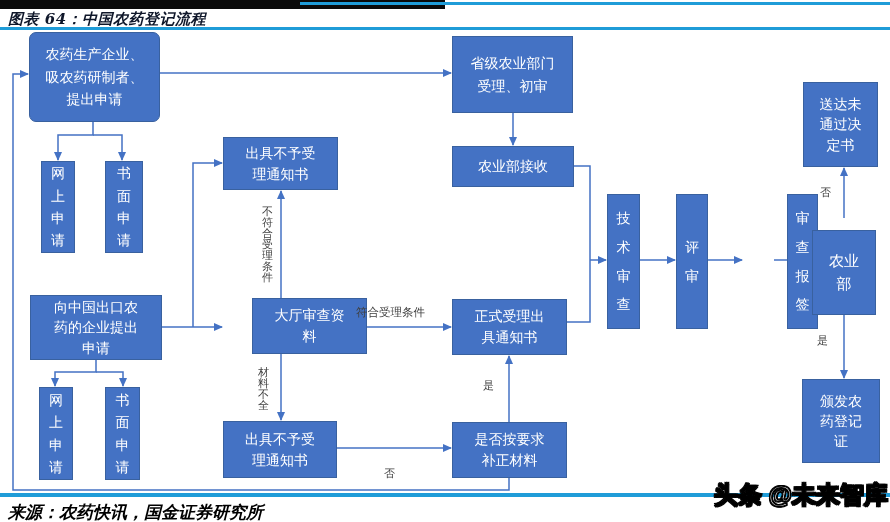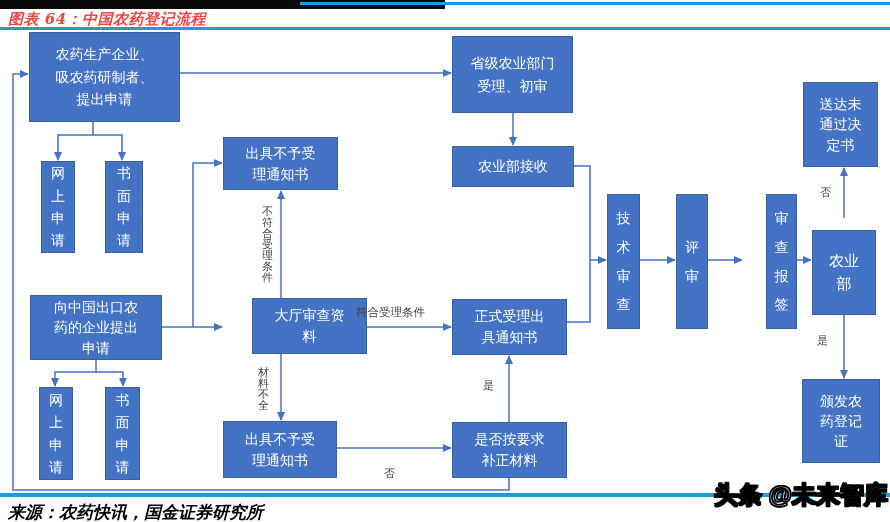--- a/index.html
+++ b/index.html
@@ -6,21 +6,21 @@
   #screen{
     position:relative;width:890px;height:522px;background:#ffffff;
     font-family:"Liberation Sans",sans-serif;overflow:hidden;
   }
   
   .topbar-black{position:absolute;left:0;top:0;width:445px;height:9px;background:#0a0a0a;}
   .topbar-blue{position:absolute;left:300px;top:2px;width:590px;height:3px;background:#1f9cd8;}
   .title{
     position:absolute;left:8px;top:10px;
     font-family:"DejaVu Serif","Liberation Serif",serif;
-    font-weight:bold;font-style:italic;font-size:15px;color:#ef4444;
+    font-weight:bold;font-style:italic;font-size:15px;color:#0f172a;
     letter-spacing:.5px;white-space:nowrap;
   }
   .title-underline{position:absolute;left:0;top:27px;width:890px;height:3px;background:#1f9cd8;}
   
   .box{
     position:absolute;background:#4472c4;border:1px solid #39619f;
     color:#ffffff;display:flex;align-items:center;justify-content:center;
     text-align:center;font-size:14px;line-height:1.5;box-sizing:border-box;
     white-space:pre-line;
   }
@@ -86,21 +86,21 @@
       <path d="M281,354 V420" marker-end="url(#arr)"></path>
       <path d="M338,327 H451" marker-end="url(#arr)"></path>
       <path d="M337,448 H451" marker-end="url(#arr)"></path>
       <path d="M509,422 V356" marker-end="url(#arr)"></path>
       <path d="M96,360 V372 H55 V386" marker-end="url(#arr)"></path>
       <path d="M96,372 H123 V386" marker-end="url(#arr)"></path>
       <path d="M509,478 V490 H13 V74 H28" marker-end="url(#arr)"></path>
     </g>
   </svg>
 
-  <div class="box lh16" style="left:29px;top:32px;width:151px;height:90px;"><span>农药生产企业、
+  <div class="box lh16" style="left:29px;top:32px;width:131px;height:90px;border-radius:7px;"><span>农药生产企业、
 吸农药研制者、
 提出申请</span></div>
   <div class="box" style="left:41px;top:161px;width:34px;height:92px;"><span class="vt vt-med">网上申请</span></div>
   <div class="box" style="left:105px;top:161px;width:38px;height:92px;"><span class="vt vt-med">书面申请</span></div>
   <div class="box lh145" style="left:30px;top:295px;width:132px;height:65px;"><span>向中国出口农
 药的企业提出
 申请</span></div>
   <div class="box" style="left:39px;top:387px;width:34px;height:93px;"><span class="vt vt-med">网上申请</span></div>
   <div class="box" style="left:105px;top:387px;width:35px;height:93px;"><span class="vt vt-med">书面申请</span></div>
   <div class="box" style="left:223px;top:137px;width:115px;height:53px;"><span>出具不予受
@@ -111,21 +111,21 @@
 理通知书</span></div>
   <div class="box lh16" style="left:452px;top:36px;width:121px;height:77px;"><span>省级农业部门
 受理、初审</span></div>
   <div class="box" style="left:452px;top:146px;width:122px;height:41px;text-align:right;"><span>农业部接收</span></div>
   <div class="box" style="left:452px;top:299px;width:115px;height:56px;"><span>正式受理出
 具通知书</span></div>
   <div class="box" style="left:607px;top:194px;width:33px;height:135px;"><span class="vt vt-tall">技术审查</span></div>
   <div class="box" style="left:452px;top:422px;width:115px;height:56px;"><span>是否按要求
 补正材料</span></div>
   <div class="box" style="left:676px;top:194px;width:32px;height:135px;"><span class="vt vt-tall">评审</span></div>
-  <div class="box" style="left:766px;top:194px;width:31px;height:135px;"><span class="vt vt-tall">审查报签</span></div>
+  <div class="box" style="left:787px;top:194px;width:31px;height:135px;"><span class="vt vt-tall">审查报签</span></div>
   <div class="box" style="left:812px;top:230px;width:64px;height:85px;font-size:15px;"><span>农业
 部</span></div>
   <div class="box lh145" style="left:803px;top:82px;width:75px;height:85px;"><span>送达未
 通过决
 定书</span></div>
   <div class="box lh145" style="left:802px;top:379px;width:78px;height:84px;"><span>颁发农
 药登记
 证</span></div>
 
   <div class="elabel vert" style="left:262px;top:206px;">不符合受理条件</div>

